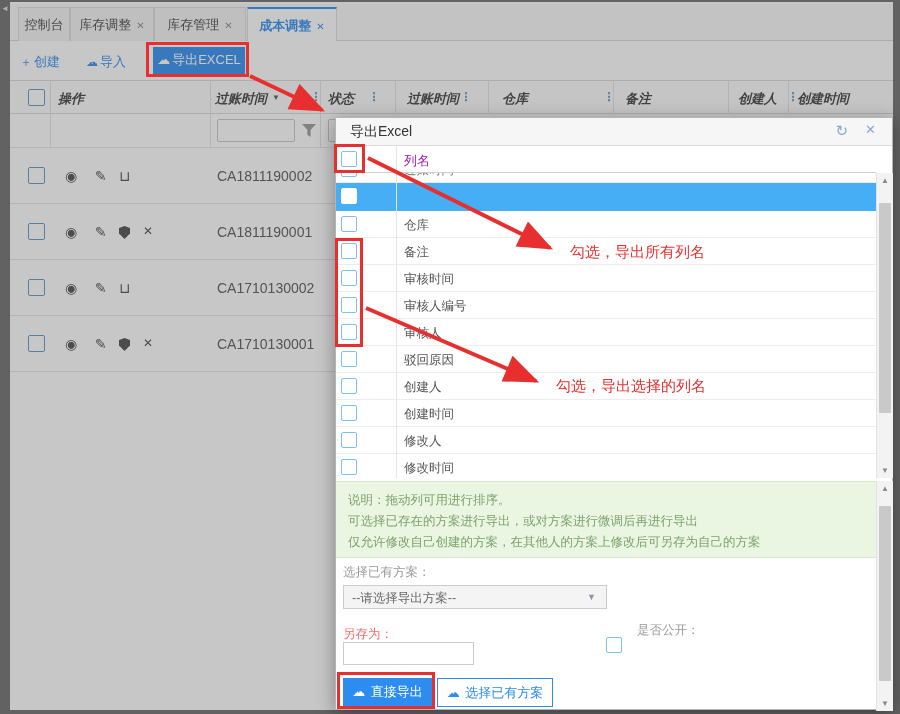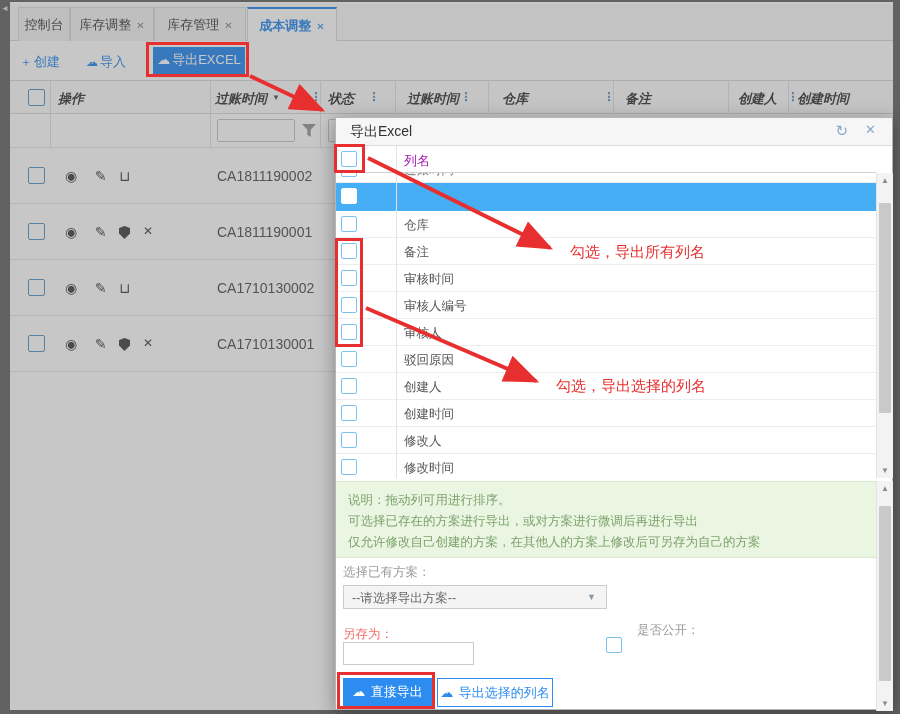--- a/index.html
+++ b/index.html
@@ -263,21 +263,21 @@
     <div class="f-sel">
       <span class="val">--请选择导出方案--</span>
       <span class="car">▼</span>
     </div>
     <span class="f-lbl" style="left:7px;top:508px;color:#f56c6c;">另存为：</span>
     <input class="f-inp" value="" style="">
     <span class="f-lbl" style="left:265px;top:504px;margin-left:36px;">是否公开：</span>
     <span class="cb pubcb"></span>
 
     <div class="m-btn1"><span class="cloudwrap"><span>☁</span><span class="mini" style="color:#2d8cf0;">↓</span></span> <span>直接导出</span></div>
-    <div class="m-btn2"><span class="cloudwrap"><span>☁</span><span class="mini" style="color:#fff;">↓</span></span> <span>导出选择的列名</span></div>
+    <div class="m-btn2"><span class="cloudwrap"><span>☁</span><span class="mini" style="color:#fff;">↓</span></span> <span>选择已有方案</span></div>
 
     <div class="sbar" style="top:363px;height:230px;">
       <span class="ar" style="top:3px;">▲</span>
       <div class="thumb" style="top:25px;height:175px;"></div>
       <span class="ar" style="bottom:3px;">▼</span>
     </div>
   </div>
 
   <div class="rbox" style="left:146px;top:42px;width:103px;height:35px;"></div>
   <div class="rbox" style="left:334px;top:144px;width:31px;height:29px;"></div>

